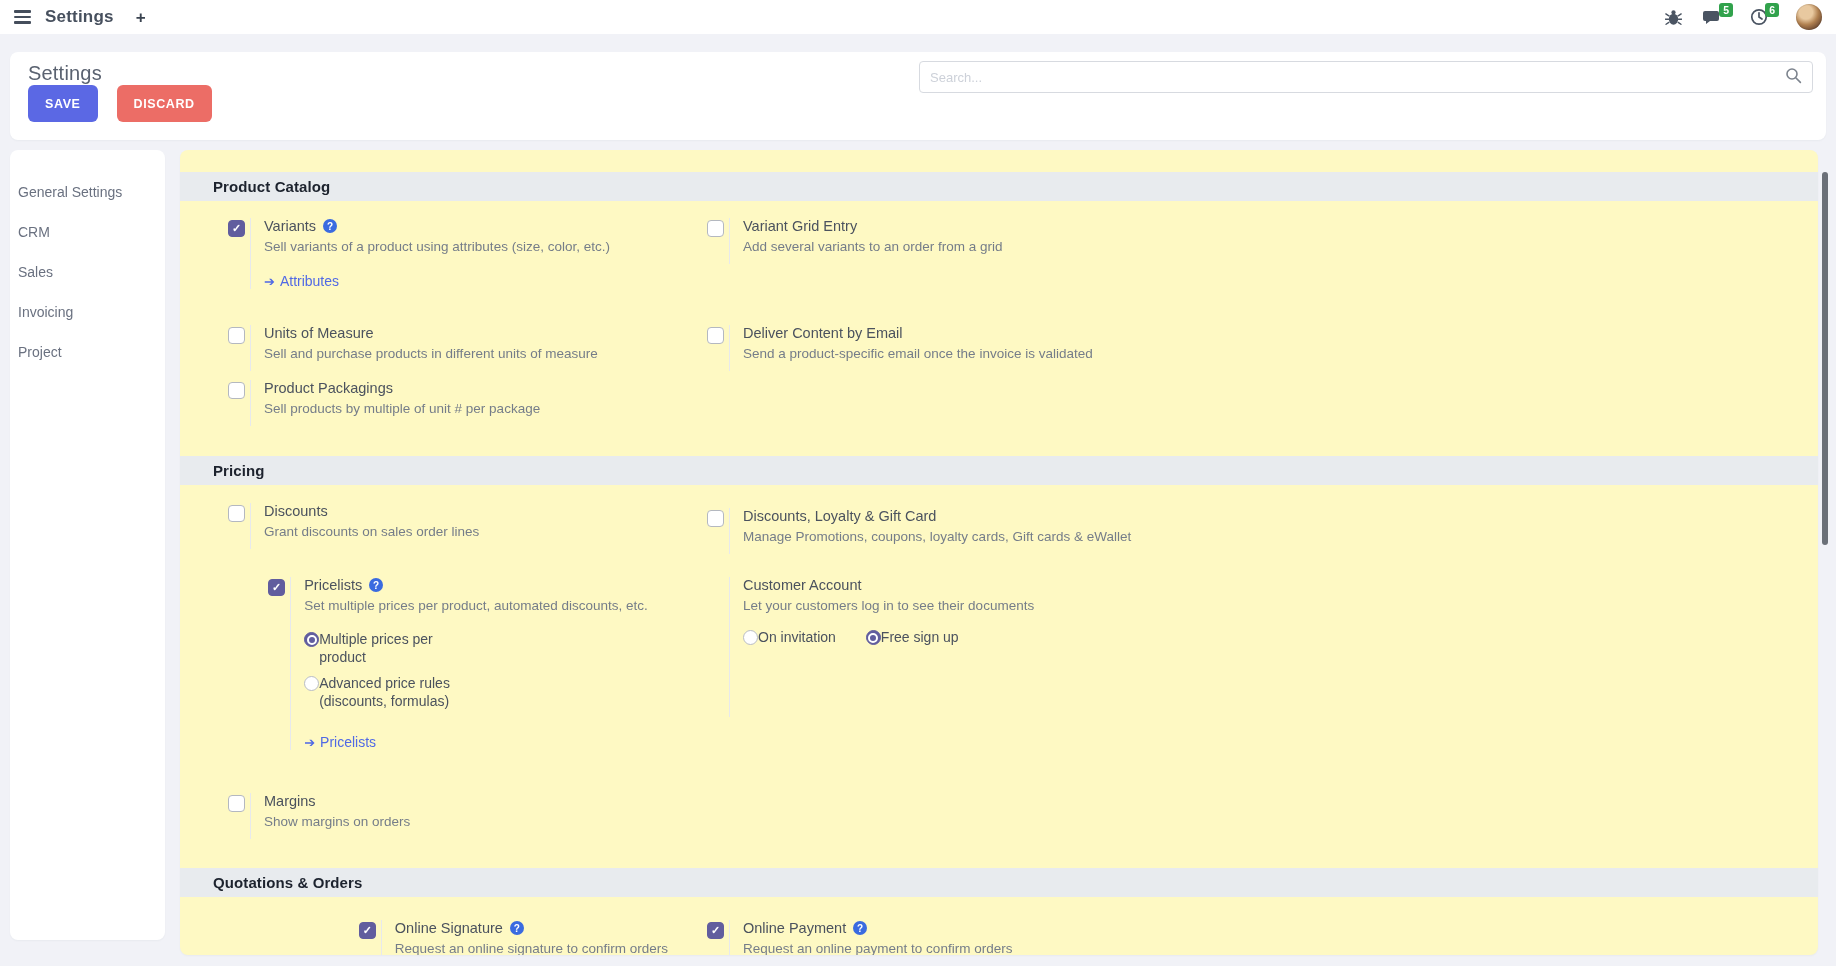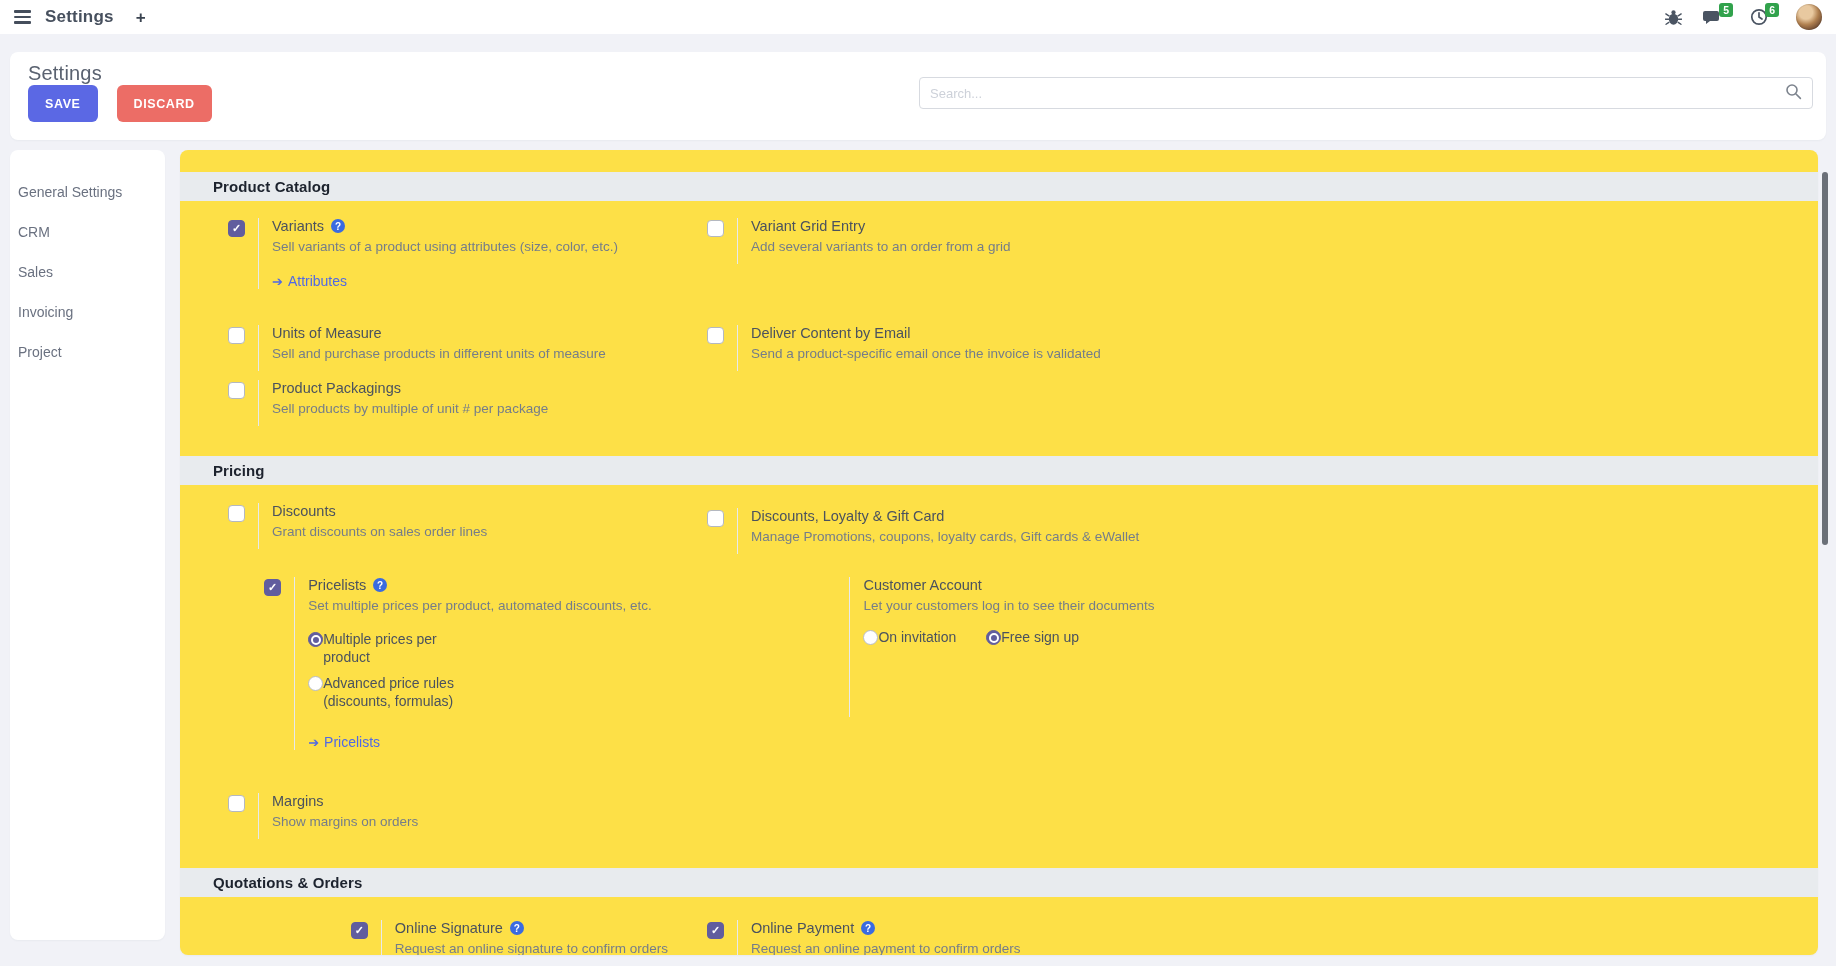--- a/index.html
+++ b/index.html
@@ -44,21 +44,21 @@
   .btn {
     border:none; border-radius:6px; height:37px; padding:0 17px;
     font-family:"Liberation Sans", sans-serif;
     font-size:12.5px; font-weight:600; letter-spacing:.6px; color:#fff; cursor:pointer;
   }
   .btn-save { background:#5b68e4; }
   .btn-discard { background:#ec6d66; }
   .searchbox {
     position:absolute; left:909px; top:9px; width:894px; height:32px;
     background:#fff; border:1px solid #d7dae0; border-radius:4px;
-    display:flex; align-items:center; padding:12px 10px;margin-top:16px;
+    display:flex; align-items:center; padding:12px 10px;
   }
   .searchbox input {
     flex:1; border:none; outline:none; font-family:"Liberation Sans", sans-serif;
     font-size:13px; color:#5a6270; background:transparent;
   }
   .searchbox input::placeholder { color:#cdd1d9; }
   .search-icon { flex:0 0 auto; }
 
   
   .sidebar {
@@ -67,40 +67,40 @@
     padding-top:22px;
   }
   .side-item {
     height:40px; display:flex; align-items:center; padding-left:8px;
     font-size:14px; color:#6a7180; cursor:pointer;
   }
 
   
   .content {
     position:absolute; left:180px; top:150px; width:1638px; height:805px;
-    background:#fde047; border-radius:8px; box-shadow:0 1px 2px rgba(30,40,60,.04);
+    background:#fef9c3; border-radius:8px; box-shadow:0 1px 2px rgba(30,40,60,.04);
     overflow:hidden;
   }
   .sec-header {
     position:absolute; left:0; width:100%; height:29px;
     background:#e8ebee; display:flex; align-items:center; padding-left:33px;
     font-size:15px; font-weight:700; color:#1d232e; letter-spacing:.1px;
   }
 
   .setting { position:absolute; display:flex; align-items:flex-start; }
   .cb {
     flex:0 0 auto; width:17px; height:17px; margin-top:2px;
     border:1.5px solid #b4b8c0; border-radius:4px; background:#fff; cursor:pointer;
     display:inline-flex; align-items:center; justify-content:center;
   }
   .cb.on { background:#615d9e; border-color:#615d9e; }
   .cb.on::after { content:"✓"; color:#fff; font-size:11px; font-weight:700; line-height:1; }
   .cb.ghost { visibility:hidden; }
   .stext {
-    margin-left:13px; border-left:1px solid #e7e9ed; padding-left:13px; min-height:46px;
+    margin-left:5px; border-left:1px solid #e7e9ed; padding-left:13px; min-height:46px;
   }
   .slabel-row { display:flex; align-items:center; gap:7px; }
   .slabel { font-size:14.5px; color:#4b525e; }
   .help {
     width:14px; height:14px; border-radius:50%; background:#3a6be0;
     display:inline-flex; align-items:center; justify-content:center;
     color:#fff; font-size:10px; font-weight:700;
   }
   .sdesc { margin-top:4px; font-size:13.5px; color:#757d89; line-height:1.35; }
   .slink {
@@ -298,21 +298,21 @@
           <span class="radio-label w160">Advanced price rules (discounts, formulas)</span>
         </label>
       </div>
       <div class="slink" style="margin-top:24px;">
         <span class="arrow">➔</span>
         <span>Pricelists</span>
       </div>
     </div>
   </div>
 
-  <div class="setting" style="left:527px; top:427px; width:560px;justify-content:center;">
+  <div class="setting" style="left:527px; top:427px; width:560px;">
     <span class="cb ghost"></span>
     <div class="stext" style="min-height:140px;">
       <div class="slabel-row">
           <span class="slabel">Customer Account</span>
         </div>
       <div class="sdesc">Let your customers log in to see their documents</div>
       <div class="radio-group inline">
         <label class="radio-row">
           <span class="radio"></span>
           <span class="radio-label">On invitation</span>

